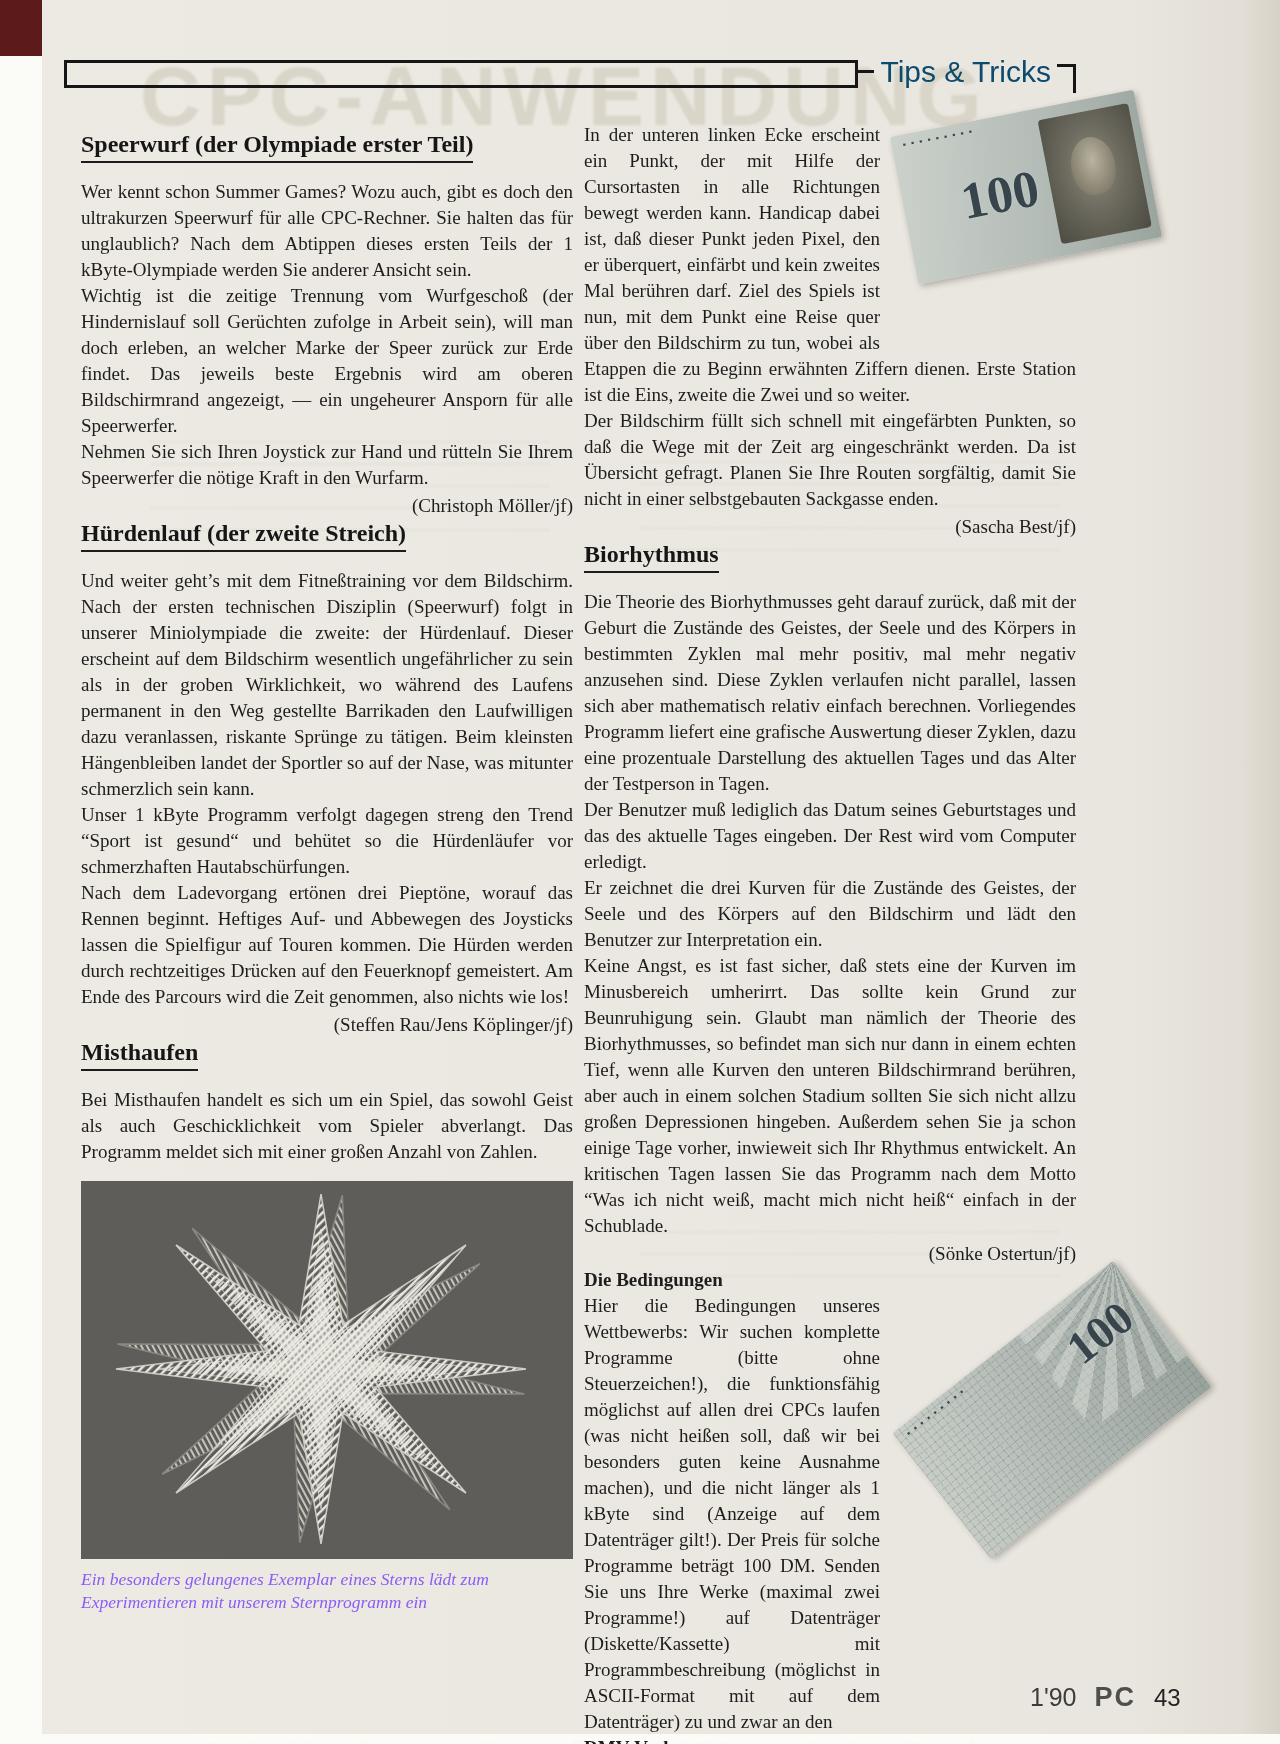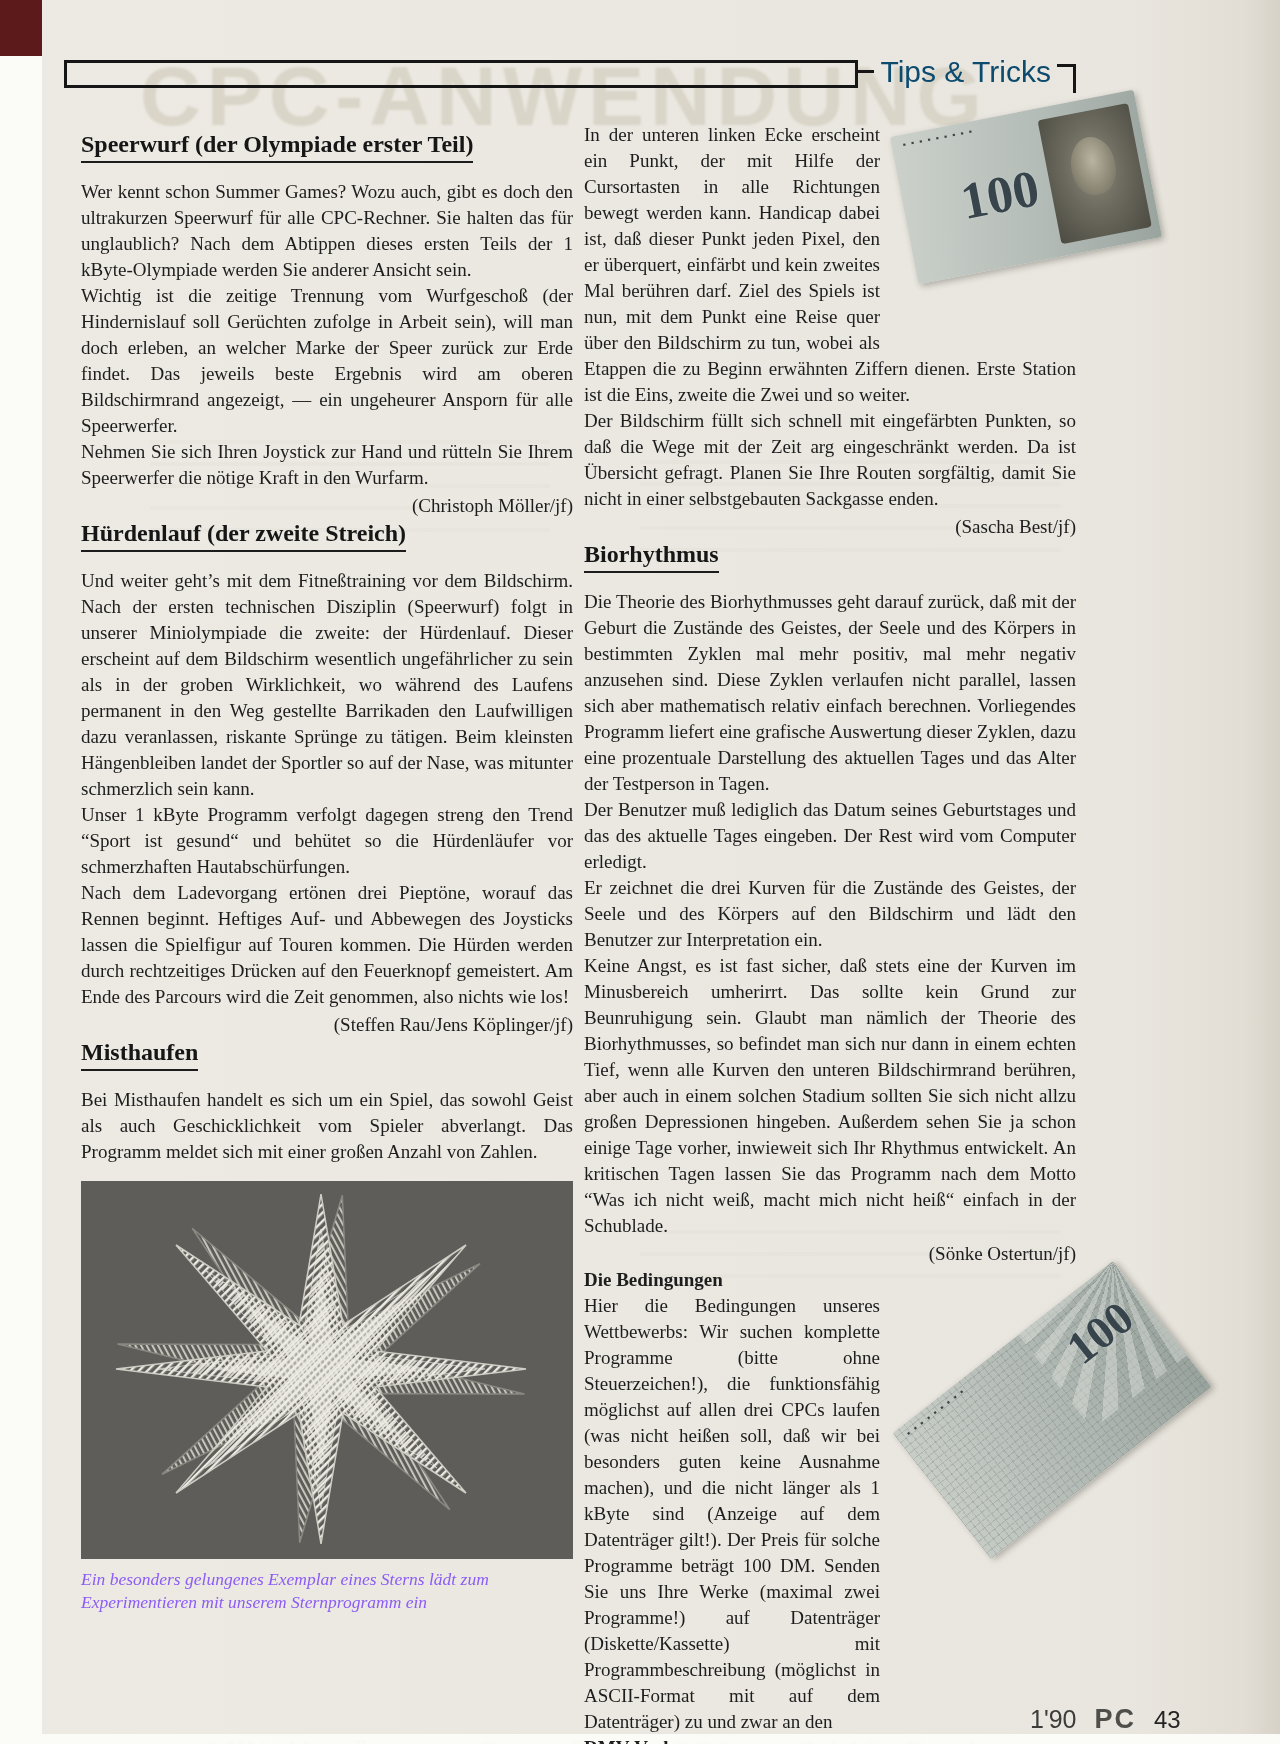--- a/index.html
+++ b/index.html
@@ -115,21 +115,21 @@
     position:absolute;right:0;top:0;width:120px;height:120px;
     background:repeating-conic-gradient(from 0deg at 100% 0%, rgba(240,240,235,0.35) 0deg 6deg, transparent 6deg 12deg);
   }
   
   .footer{
     position:absolute;left:1030px;top:1682px;z-index:2;display:flex;align-items:baseline;gap:18px;
     font-family:"Liberation Sans", sans-serif;
     justify-content:space-between;
   }
   .footer-issue{font-size:25px;color:#3c3c3a;}
-  .footer-logo{font-size:27px;font-weight:bold;letter-spacing:2px;color:#4e4e4a;margin-top:22px;}
+  .footer-logo{font-size:27px;font-weight:bold;letter-spacing:2px;color:#4e4e4a;}
   .footer-page{font-size:24px;color:#242424;}
 </style>
 </head>
 <body>
 
 <div class="paper"></div>
 <div class="corner-mark"></div>
 
 <div class="ghost-top">CPC-ANWENDUNG</div>
 <div class="ghost-bottom">DMV-Verlag - Postfach 250 - 3440 Eschwege</div>

